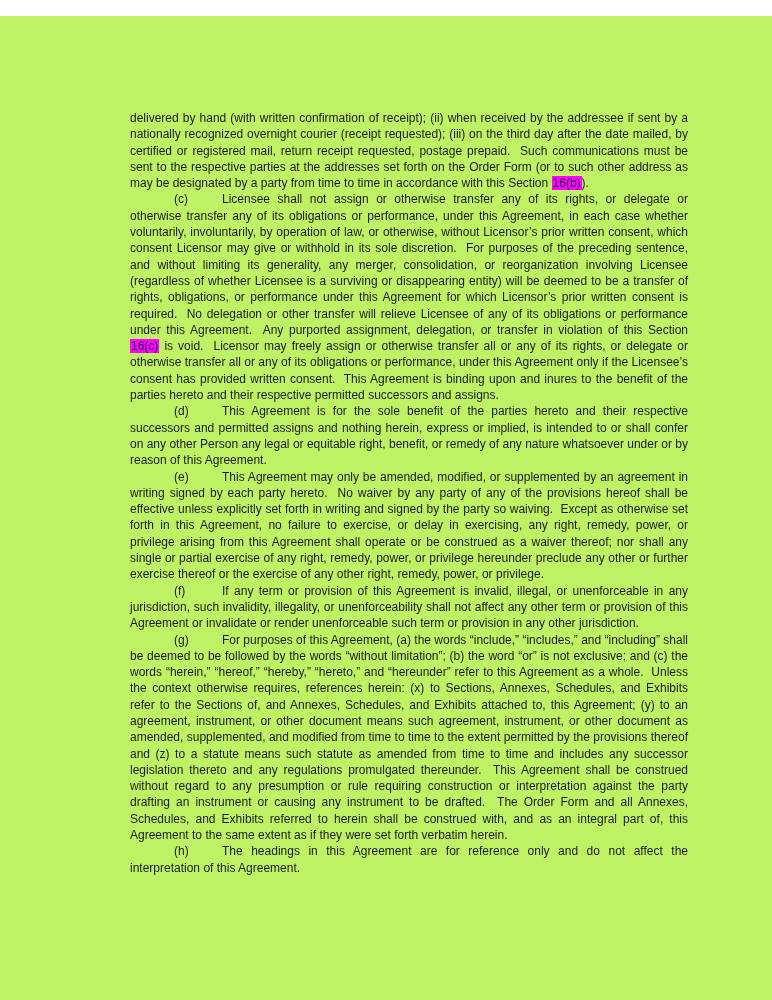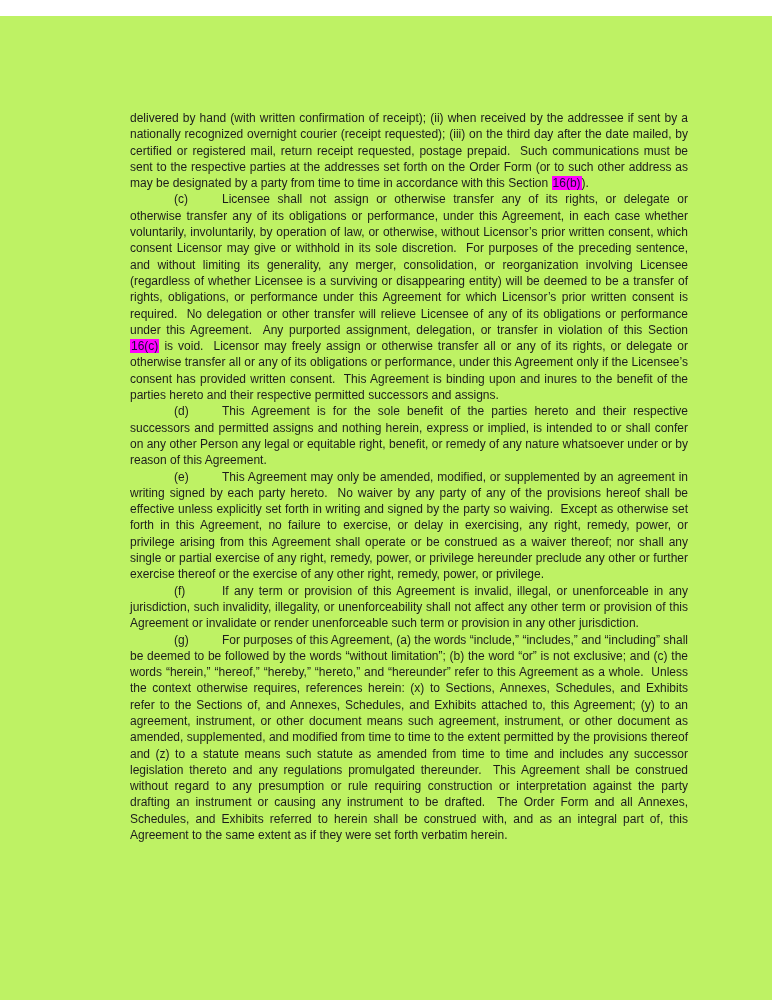--- a/index.html
+++ b/index.html
@@ -46,14 +46,15 @@
 <body>
 
 <div class="page">
   <div class="doc-body" id="doc-body">
       <p><span>delivered by hand (with written confirmation of receipt); (ii) when received by the addressee if sent by a nationally recognized overnight courier (receipt requested); (iii) on the third day after the date mailed, by certified or registered mail, return receipt requested, postage prepaid.&nbsp; Such communications must be sent to the respective parties at the addresses set forth on the Order Form (or to such other address as may be designated by a party from time to time in accordance with this Section </span><span class="hl" style="background: rgb(255, 0, 255);">16(b)</span><span>).</span></p>
       <p><span class="para-label">(c)</span><span>Licensee shall not assign or otherwise transfer any of its rights, or delegate or otherwise transfer any of its obligations or performance, under this Agreement, in each case whether voluntarily, involuntarily, by operation of law, or otherwise, without Licensor’s prior written consent, which consent Licensor may give or withhold in its sole discretion.&nbsp; For purposes of the preceding sentence, and without limiting its generality, any merger, consolidation, or reorganization involving Licensee (regardless of whether Licensee is a surviving or disappearing entity) will be deemed to be a transfer of rights, obligations, or performance under this Agreement for which Licensor’s prior written consent is required.&nbsp; No delegation or other transfer will relieve Licensee of any of its obligations or performance under this Agreement.&nbsp; Any purported assignment, delegation, or transfer in violation of this Section </span><span class="hl" style="background: rgb(255, 0, 255);">16(c)</span><span> is void.&nbsp; Licensor may freely assign or otherwise transfer all or any of its rights, or delegate or otherwise transfer all or any of its obligations or performance, under this Agreement only if the Licensee’s consent has provided written consent.&nbsp; This Agreement is binding upon and inures to the benefit of the parties hereto and their respective permitted successors and assigns.</span></p>
       <p><span class="para-label">(d)</span><span>This Agreement is for the sole benefit of the parties hereto and their respective successors and permitted assigns and nothing herein, express or implied, is intended to or shall confer on any other Person any legal or equitable right, benefit, or remedy of any nature whatsoever under or by reason of this Agreement.</span></p>
       <p><span class="para-label">(e)</span><span>This Agreement may only be amended, modified, or supplemented by an agreement in writing signed by each party hereto.&nbsp; No waiver by any party of any of the provisions hereof shall be effective unless explicitly set forth in writing and signed by the party so waiving.&nbsp; Except as otherwise set forth in this Agreement, no failure to exercise, or delay in exercising, any right, remedy, power, or privilege arising from this Agreement shall operate or be construed as a waiver thereof; nor shall any single or partial exercise of any right, remedy, power, or privilege hereunder preclude any other or further exercise thereof or the exercise of any other right, remedy, power, or privilege.</span></p>
       <p><span class="para-label">(f)</span><span>If any term or provision of this Agreement is invalid, illegal, or unenforceable in any jurisdiction, such invalidity, illegality, or unenforceability shall not affect any other term or provision of this Agreement or invalidate or render unenforceable such term or provision in any other jurisdiction.</span></p>
       <p><span class="para-label">(g)</span><span>For purposes of this Agreement, (a) the words “include,” “includes,” and “including” shall be deemed to be followed by the words “without limitation”; (b) the word “or” is not exclusive; and (c) the words “herein,” “hereof,” “hereby,” “hereto,” and “hereunder” refer to this Agreement as a whole.&nbsp; Unless the context otherwise requires, references herein: (x) to Sections, Annexes, Schedules, and Exhibits refer to the Sections of, and Annexes, Schedules, and Exhibits attached to, this Agreement; (y) to an agreement, instrument, or other document means such agreement, instrument, or other document as amended, supplemented, and modified from time to time to the extent permitted by the provisions thereof and (z) to a statute means such statute as amended from time to time and includes any successor legislation thereto and any regulations promulgated thereunder.&nbsp; This Agreement shall be construed without regard to any presumption or rule requiring construction or interpretation against the party drafting an instrument or causing any instrument to be drafted.&nbsp; The Order Form and all Annexes, Schedules, and Exhibits referred to herein shall be construed with, and as an integral part of, this Agreement to the same extent as if they were set forth verbatim herein.</span></p>
+      <p><span class="para-label">(h)</span><span>The headings in this Agreement are for reference only and do not affect the interpretation of this Agreement.</span></p>
     </div>
 </div>
 
 </body></html>

